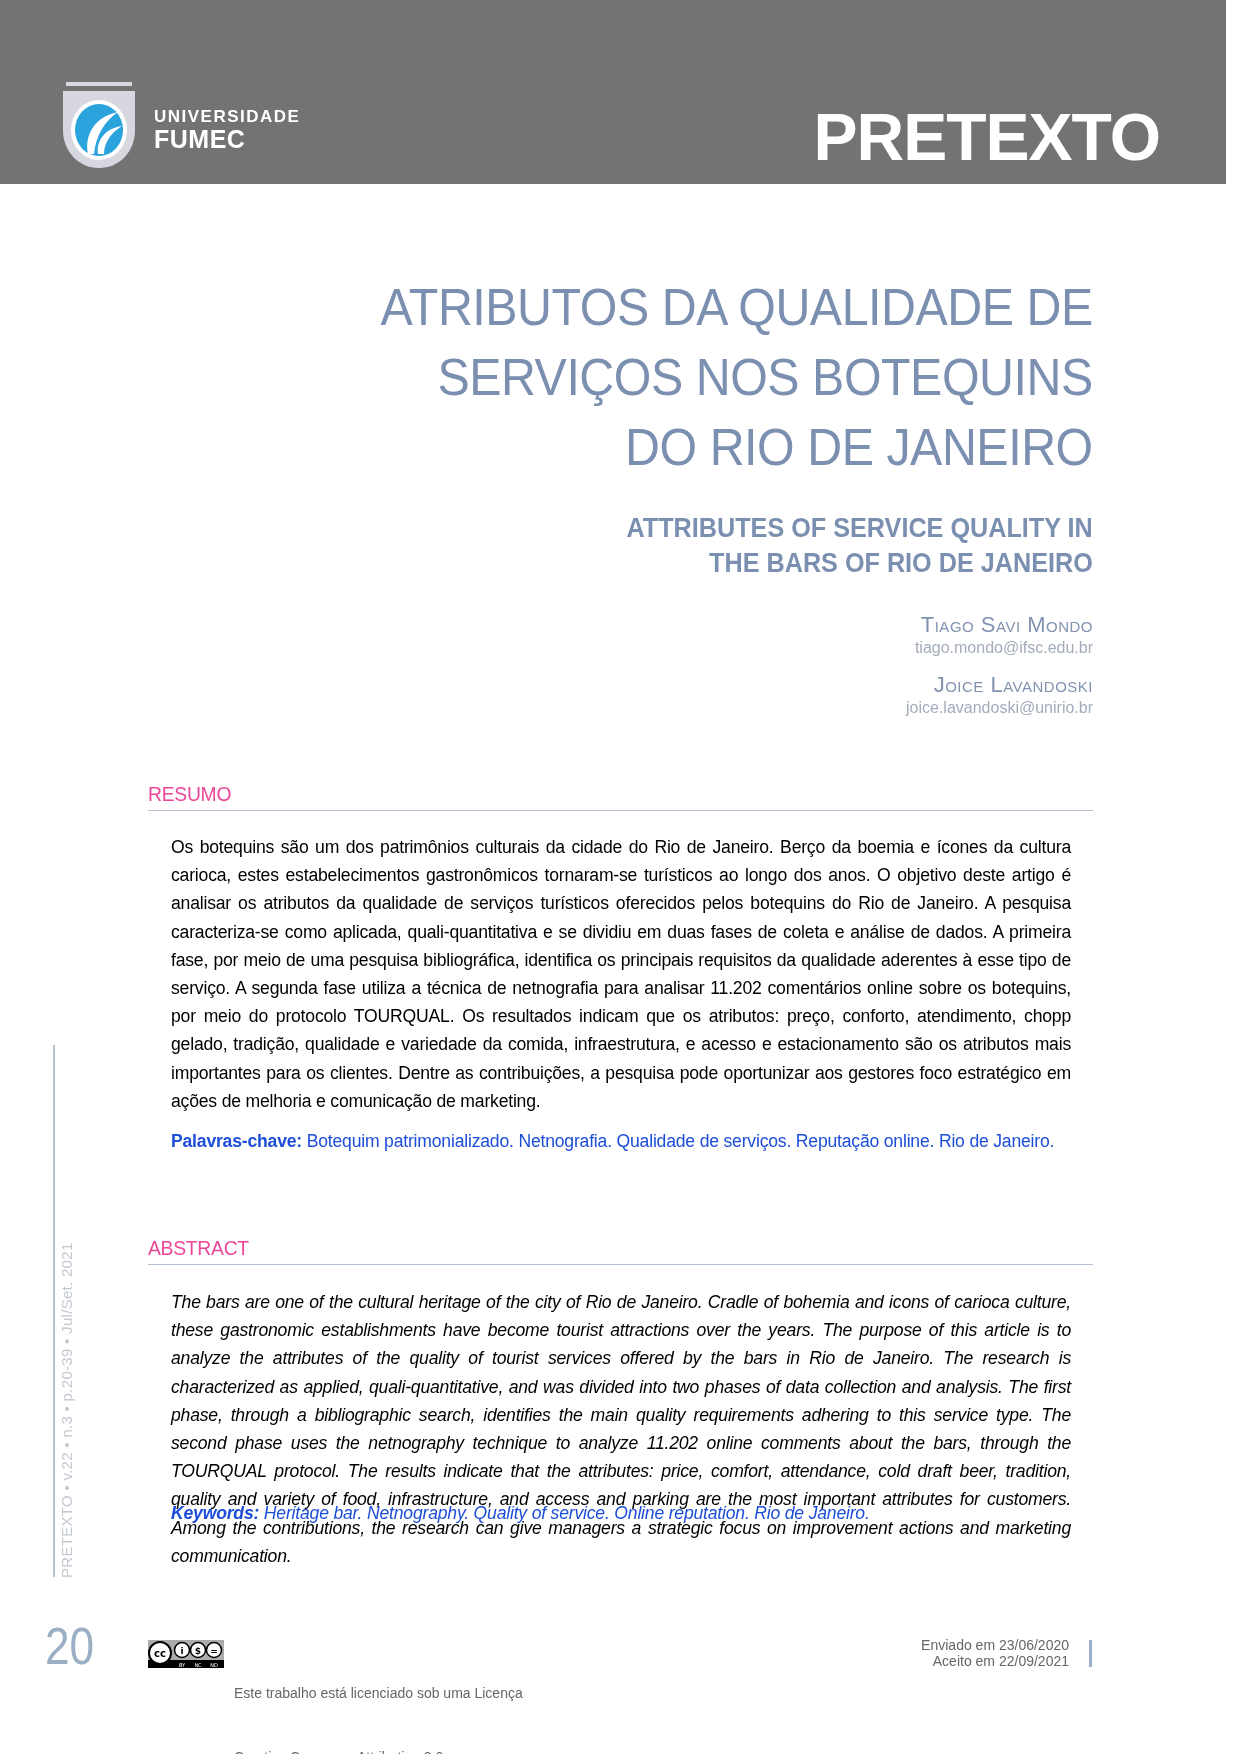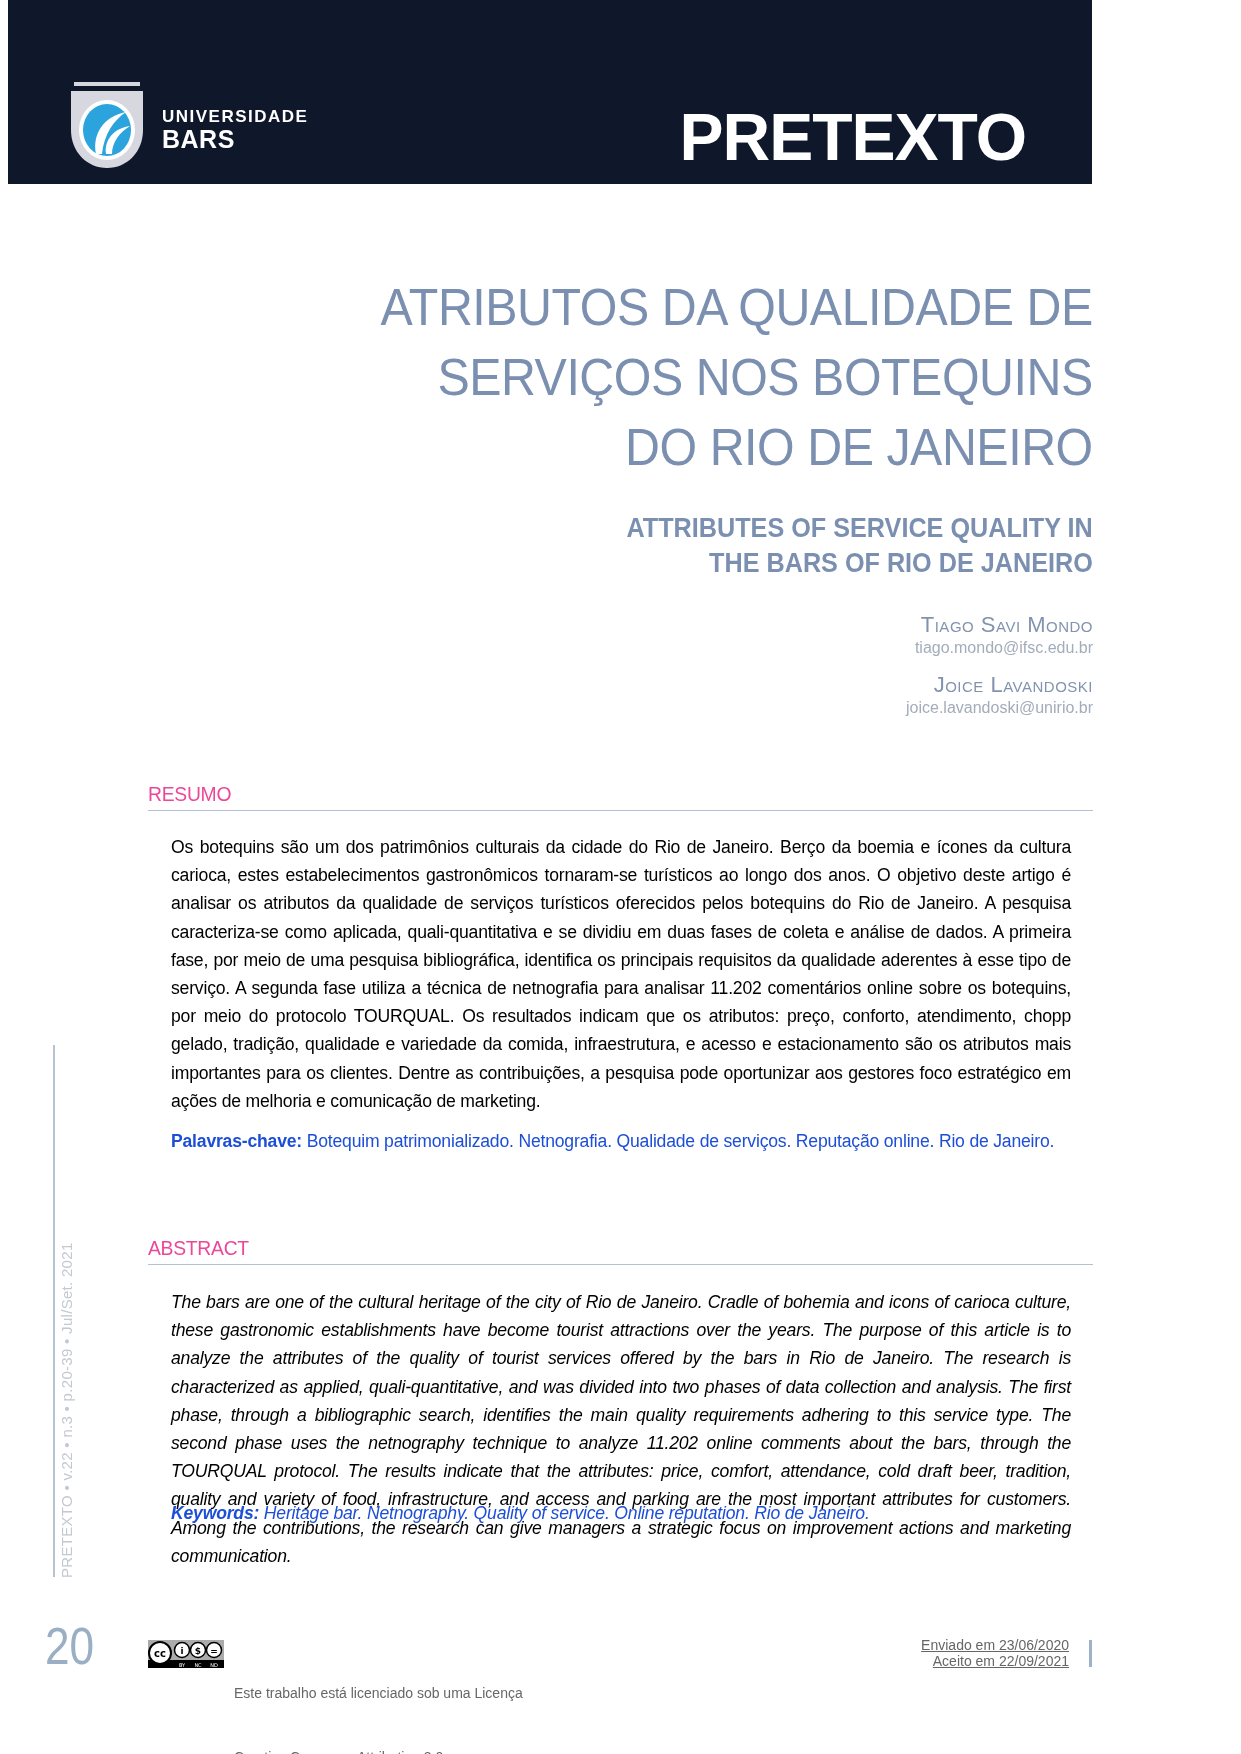--- a/index.html
+++ b/index.html
@@ -1,21 +1,21 @@
 <!DOCTYPE html>
 <html><head>
 <meta charset="utf-8">
 <style>
   * { box-sizing: border-box; margin: 0; padding: 0; }
   html, body { width: 1241px; height: 1754px; background: #ffffff; overflow: hidden; }
   body { position: relative; font-family: "Liberation Sans", sans-serif; color: #3a3a3a; }
 
   .header {
-    position: absolute; left: 8px; top: 0; width: 1084px; height: 184px;
-    background: #0f172a;
+    position: absolute; left: 0; top: 0; width: 1226px; height: 184px;
+    background: #737373;
   }
   .logo { position: absolute; left: 62px; top: 82px; width: 80px; height: 88px; }
   .logo-text { position: absolute; left: 154px; top: 107px; color: #ffffff; }
   .logo-univ { font-family: "Liberation Sans", sans-serif; font-weight: bold; font-size: 17px; letter-spacing: 1.5px; line-height: 19px; display: block; }
   .logo-fumec { font-family: "Liberation Sans", sans-serif; font-weight: bold; font-size: 25px; line-height: 26px; display: block; letter-spacing: 0.5px; }
   .journal-name {
     position: absolute; right: 66px; top: 102px;
     font-family: Liberation Sans, sans-serif; font-weight: bold; font-size: 66px;
     color: #ffffff; letter-spacing: -1px; line-height: 70px;
   }
@@ -62,38 +62,38 @@
     font-size: 15px; color: #c4c8cf; white-space: nowrap; letter-spacing: 0.3px;
   }
 
   .page-number { position: absolute; left: 45px; top: 1618px; font-size: 52px; color: #9aaec4; line-height: 56px; transform: scaleX(0.85); transform-origin: left top; }
 
   .cc-badge { position: absolute; left: 148px; top: 1640px; width: 76px; height: 28px; }
   .license-text { position: absolute; left: 234px; top: 1637px; font-size: 14px; line-height: 16px; color: #666666; }
   .license-text span { display: block; margin-top: 48px; }
 
   .dates { position: absolute; right: 172px; top: 1637px; text-align: right; font-size: 14px; line-height: 16px; color: #666666; }
-  .dates span { display: block; text-decoration: underline; }
+  .dates span { display: block; }
   .date-bar { position: absolute; left: 1089px; top: 1640px; width: 3px; height: 27px; background: #9fb0c9; }
 </style>
 </head>
 <body>
 
 <div class="header">
   <svg class="logo" viewBox="0 0 80 88">
     <rect x="4" y="0" width="66" height="4" fill="#d7d7df"></rect>
     <path d="M1 9 H73 V48 C73 70 57 86 37 86 C17 86 1 70 1 48 Z" fill="#d7d7df"></path>
     <ellipse cx="37" cy="48" rx="28" ry="30" fill="#ffffff"></ellipse>
     <ellipse cx="37" cy="48" rx="24" ry="26" fill="#2ba3dd"></ellipse>
     <path d="M26 72 C22 52 34 34 56 30 C44 38 34 52 32 72 Z" fill="#ffffff"></path>
     <path d="M36 72 C34 58 44 46 60 44 C50 50 42 60 42 72 Z" fill="#ffffff"></path>
   </svg>
   <div class="logo-text">
     <span class="logo-univ">UNIVERSIDADE</span>
-    <span class="logo-fumec">BARS</span>
+    <span class="logo-fumec">FUMEC</span>
   </div>
   <div class="journal-name">PRETEXTO</div>
 </div>
 
 <div class="title-block">
   <h1 class="title-pt">
     <span>ATRIBUTOS DA QUALIDADE DE</span>
     <span>SERVIÇOS NOS BOTEQUINS</span>
     <span>DO RIO DE JANEIRO</span>
   </h1>

